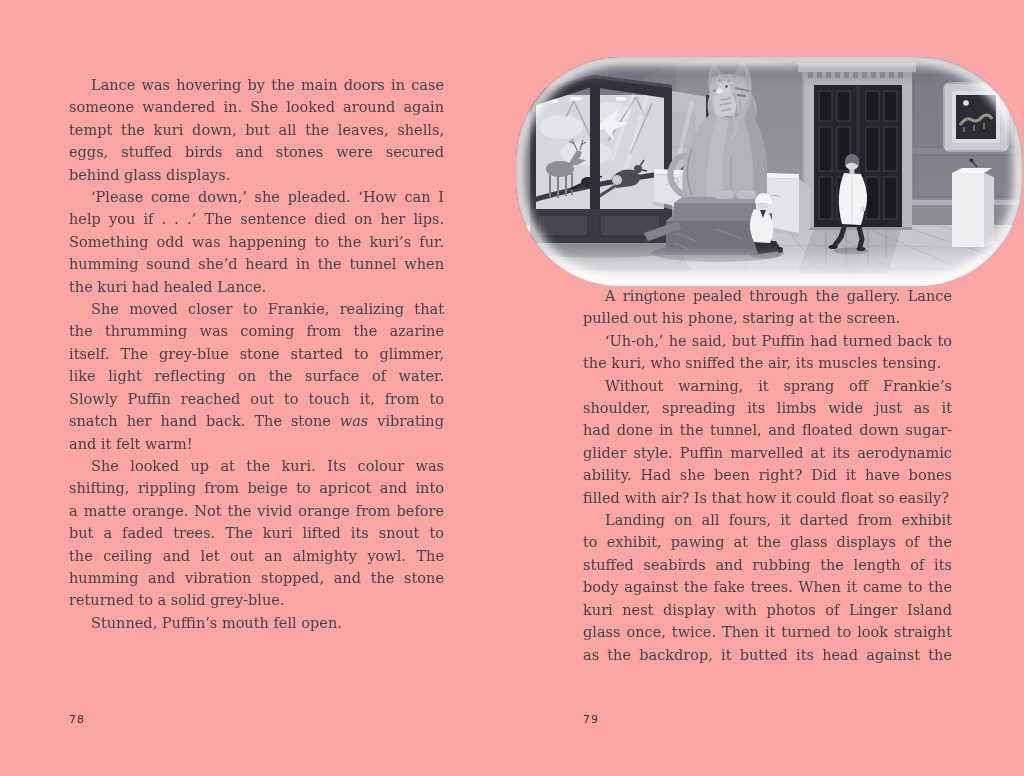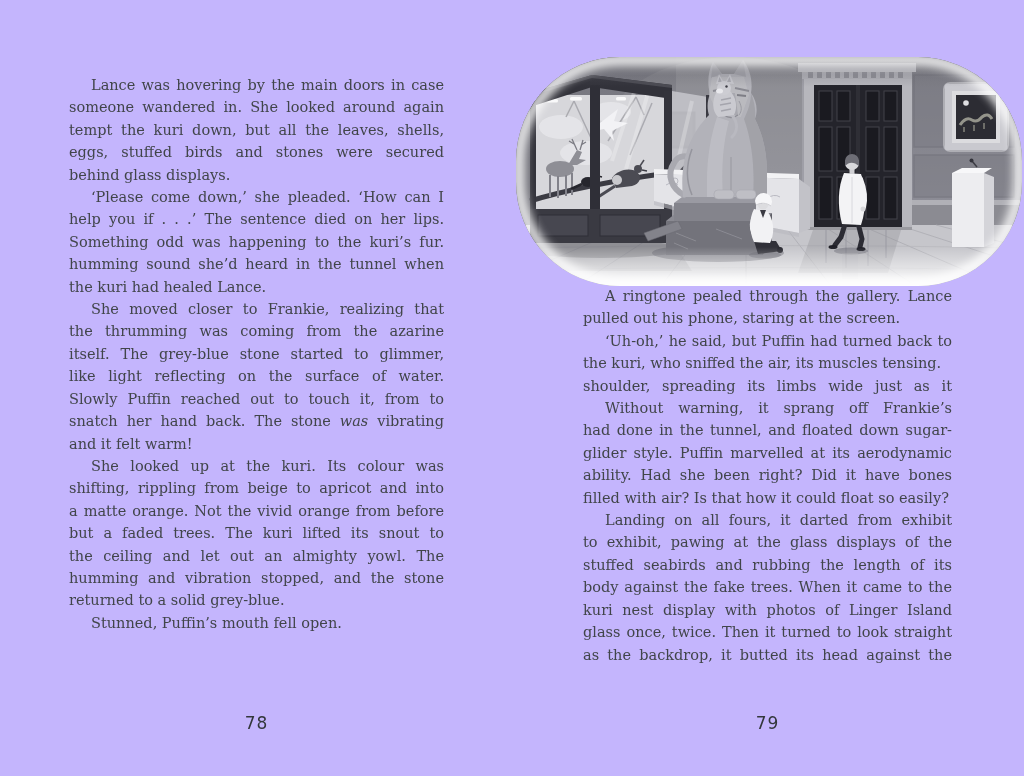--- a/index.html
+++ b/index.html
@@ -1,31 +1,31 @@
 <!DOCTYPE html>
 <html><head>
 <meta charset="utf-8">
 <style>
   html,body { margin:0; padding:0; background:#ffffff; }
   .spread {
-    position:relative; width:1024px; height:776px; background:#c4b5fd;
+    position:relative; width:1024px; height:776px; background:#fca5a5;
     font-family:"DejaVu Serif","Liberation Serif",serif;
     color:#41454a; overflow:hidden;
   }
   .text-block { position:absolute; font-size:14.5px; line-height:22.4px; }
   #text-left  { left:69px;  top:74px;  width:375px; }
   #text-right { left:583px; top:285px; width:369px; }
   .line { text-align:justify; text-align-last:left; min-height:22.4px; }
   .line.fill { text-align-last:justify; }
   .line.indent { text-indent:22px; }
   .line em { }
   .pagenum {
-    position:absolute; top:713px; text-align:center;
+    position:absolute; top:713px; text-align:left;
     font-family:"DejaVu Sans","Liberation Sans",sans-serif;
-    font-size:17px; color:#33373c; letter-spacing:1px;
+    font-size:11px; color:#33373c; letter-spacing:1px;
   }
   .pagenum.pn-left  { left:69px;  width:375px; }
   .pagenum.pn-right { left:583px; width:369px; }
   figure.illustration {
     position:absolute; left:516px; top:57px; width:506px; height:229px;
     margin:0; border-radius:104px; overflow:hidden; background:#8a8a90;
   }
   figure.illustration svg { display:block; width:506px; height:229px; }
 </style>
 </head>
@@ -349,22 +349,22 @@
         <rect x="0" y="190" width="506" height="39" fill="url(#fadeB)"></rect>
         <rect x="3" y="3" width="500" height="223" rx="101" fill="none" stroke="#ffffff" stroke-width="11" opacity="0.9" filter="url(#soft)"></rect>
       </svg>
     </figure>
 
     <div class="text-block" id="text-right">
         <div class="line indent fill">A ringtone pealed through the gallery. Lance</div>
         <div class="line">pulled out his phone, staring at the screen.</div>
         <div class="line indent fill">‘Uh-oh,’ he said, but Puffin had turned back to</div>
         <div class="line">the kuri, who sniffed the air, its muscles tensing.</div>
+        <div class="line indent fill">Without warning, it sprang off Frankie’s</div>
         <div class="line fill">shoulder, spreading its limbs wide just as it</div>
-        <div class="line indent fill">Without warning, it sprang off Frankie’s</div>
         <div class="line fill">had done in the tunnel, and floated down sugar-</div>
         <div class="line fill">glider style. Puffin marvelled at its aerodynamic</div>
         <div class="line fill">ability. Had she been right? Did it have bones</div>
         <div class="line">filled with air? Is that how it could float so easily?</div>
         <div class="line indent fill">Landing on all fours, it darted from exhibit</div>
         <div class="line fill">to exhibit, pawing at the glass displays of the</div>
         <div class="line fill">stuffed seabirds and rubbing the length of its</div>
         <div class="line fill">body against the fake trees. When it came to the</div>
         <div class="line fill">kuri nest display with photos of Linger Island</div>
         <div class="line fill">glass once, twice. Then it turned to look straight</div>

